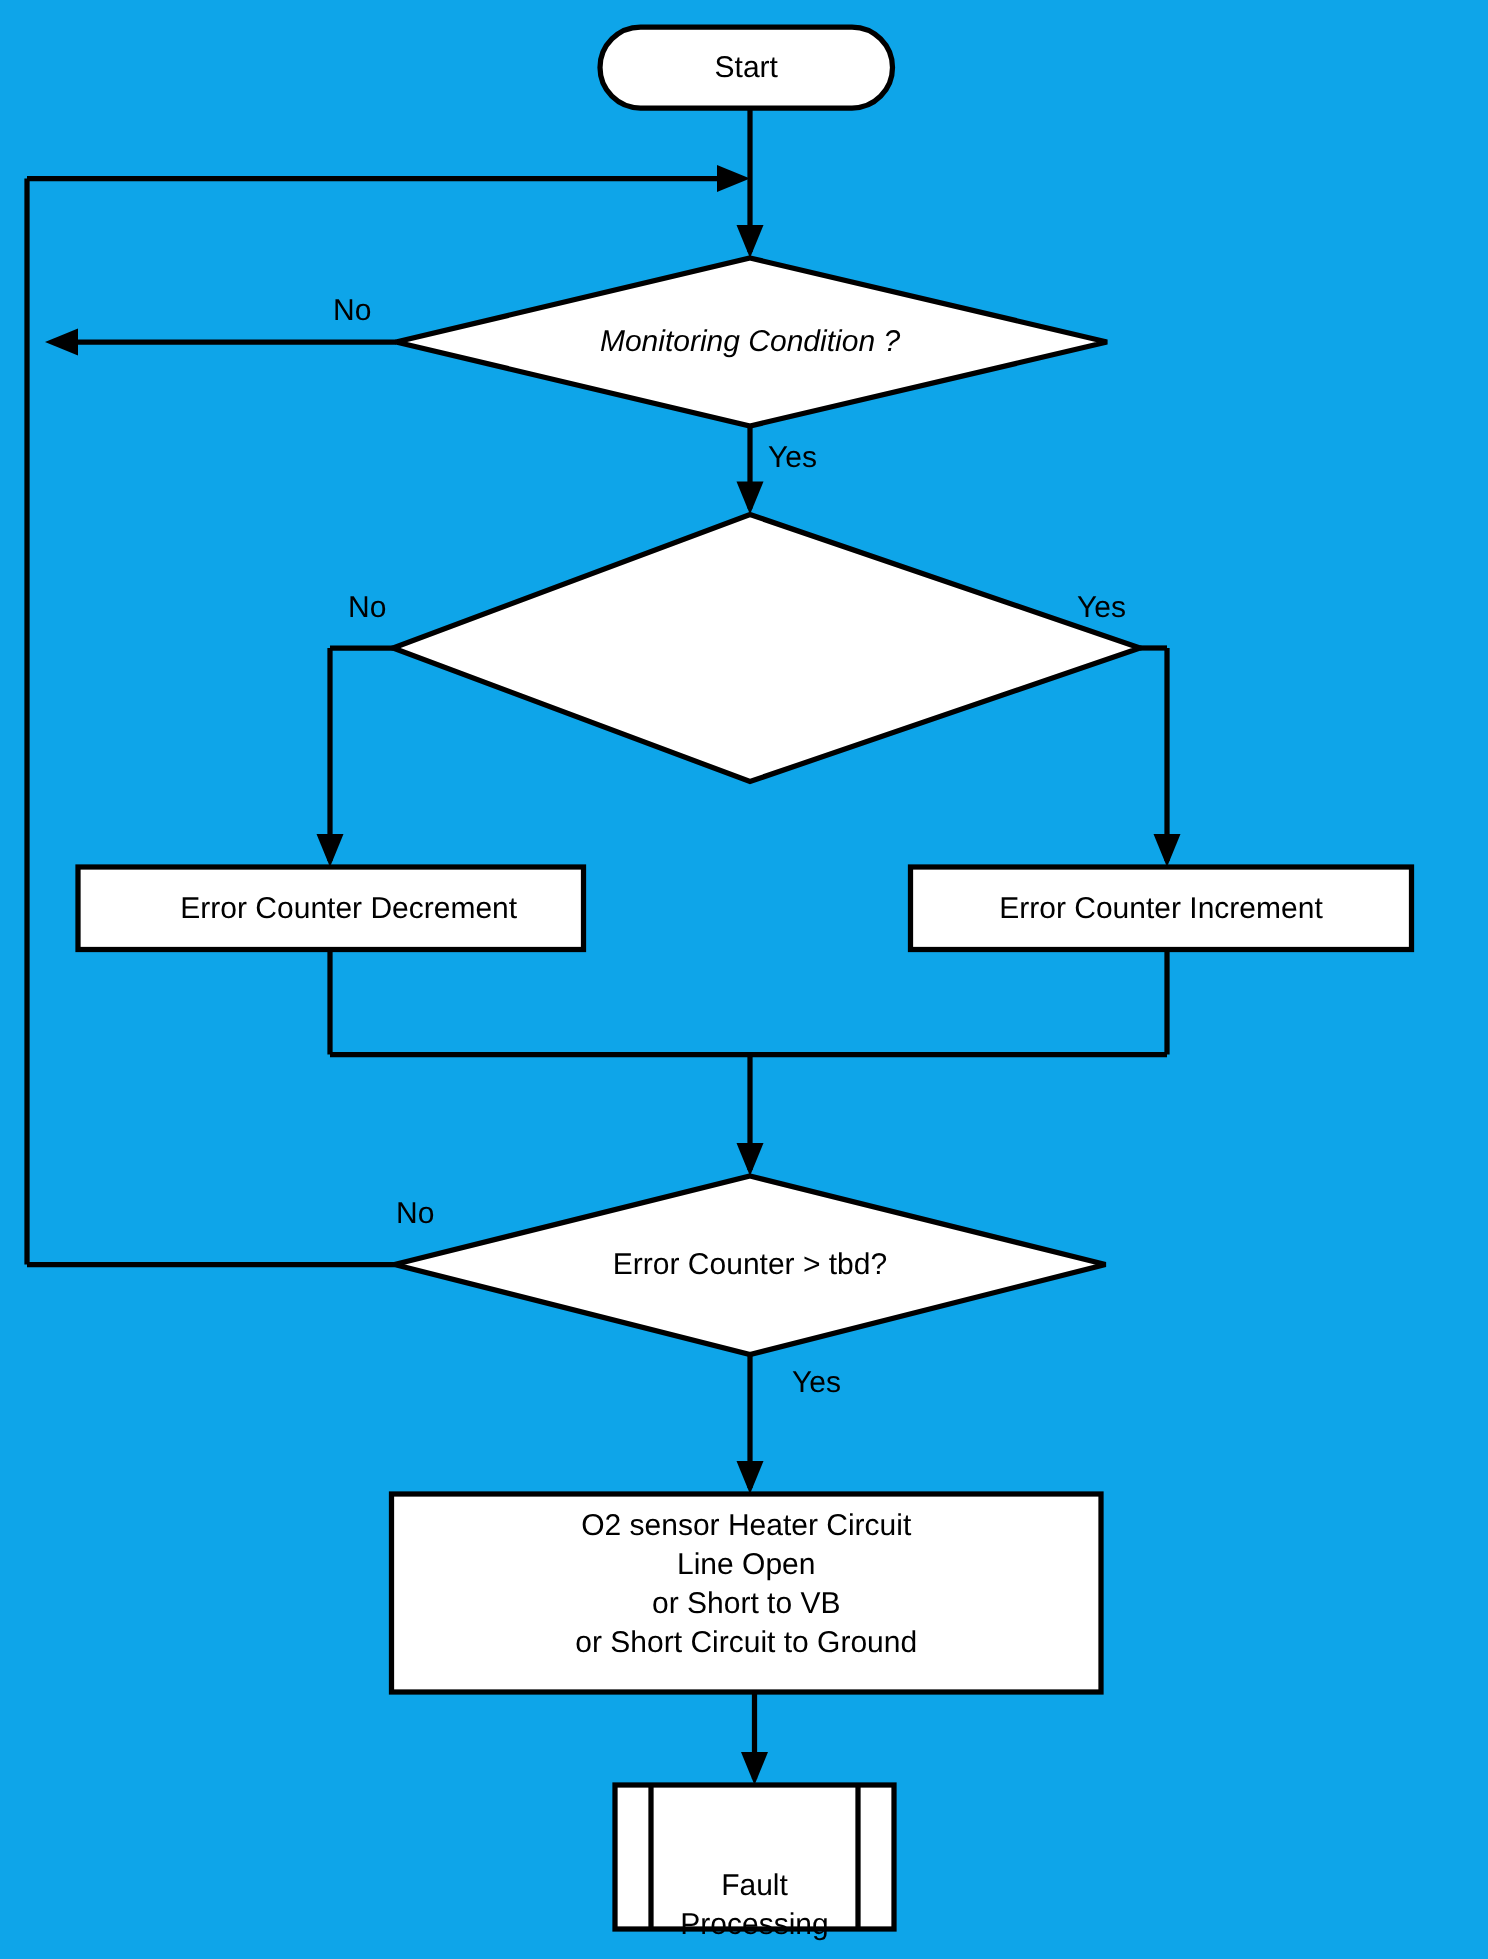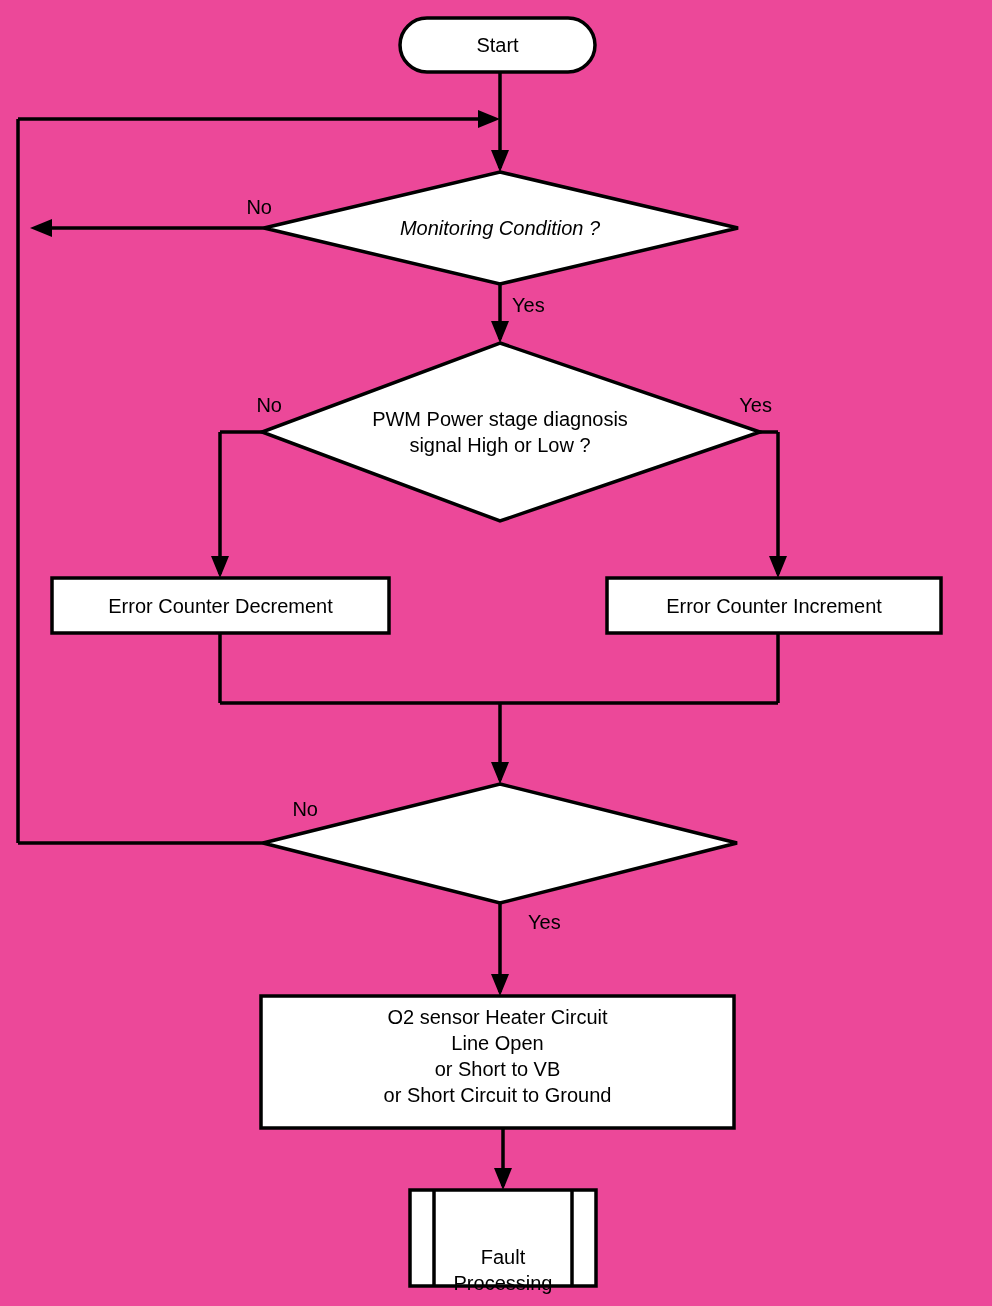--- a/index.html
+++ b/index.html
@@ -7,21 +7,21 @@
     padding: 0;
     background: #ffffff;
   }
   body {
     font-family: "Liberation Sans", sans-serif;
   }
   #canvas {
     position: relative;
     width: 992px;
     height: 1306px;
-    background: #ec4899;
+    background: #0ea5e9;
     overflow: hidden;
   }
   svg.flow {
     position: absolute;
     left: 0;
     top: 0;
     width: 992px;
     height: 1306px;
   }
   .node-text {
@@ -36,21 +36,21 @@
     line-height: 26px;
     pointer-events: none;
     white-space: pre-line;
   }
   .edge-label {
     position: absolute;
     color: #000000;
     font-family: "Liberation Sans", sans-serif;
     font-size: 20px;
     line-height: 22px;
-    text-align: right;
+    text-align: left;
   }
 </style>
 </head>
 <body>
 
 <div id="canvas">
 
   <svg class="flow" viewBox="0 0 992 1306">
     <g fill="#ffffff" stroke="#000000" stroke-width="3.5">
 
@@ -112,27 +112,26 @@
       <polygon points="500,784 491,762 509,762"></polygon>
       <polygon points="500,996 491,974 509,974"></polygon>
       <polygon points="503,1190 494,1168 512,1168"></polygon>
     </g>
   </svg>
 
   <div class="node-text" style="left:400px; top:18px; width:195px; height:54px;">Start</div>
 
   <div class="node-text" style="left:300px; top:202px; width:400px; height:52px;font-style:italic;">Monitoring Condition ?</div>
 
-  <div class="node-text" style="left:310px; top:398px; width:380px; height:68px;">PWM Power stage diagnosis
-signal High or Low ?</div>
 
-  <div class="node-text" style="left:52px; top:578px; width:337px; height:55px;">Error Counter Decrement</div>
+  <div class="node-text" style="left:64px; top:578px; width:337px; height:55px;">Error Counter Decrement</div>
 
   <div class="node-text" style="left:607px; top:578px; width:334px; height:55px;">Error Counter Increment</div>
 
+  <div class="node-text" style="left:320px; top:817px; width:360px; height:52px;">Error Counter &gt; tbd?</div>
 
   <div class="node-text" style="left:261px; top:996px; width:473px; height:120px;">O2 sensor Heater Circuit
 Line Open
 or Short to VB
 or Short Circuit to Ground</div>
 
   <div class="node-text" style="left:434px; top:1222px; width:138px; height:96px;border-radius:20px;">Fault
 Processing</div>
 
   <div class="edge-label" style="left:222px; top:196px; width:50px;">No</div>

